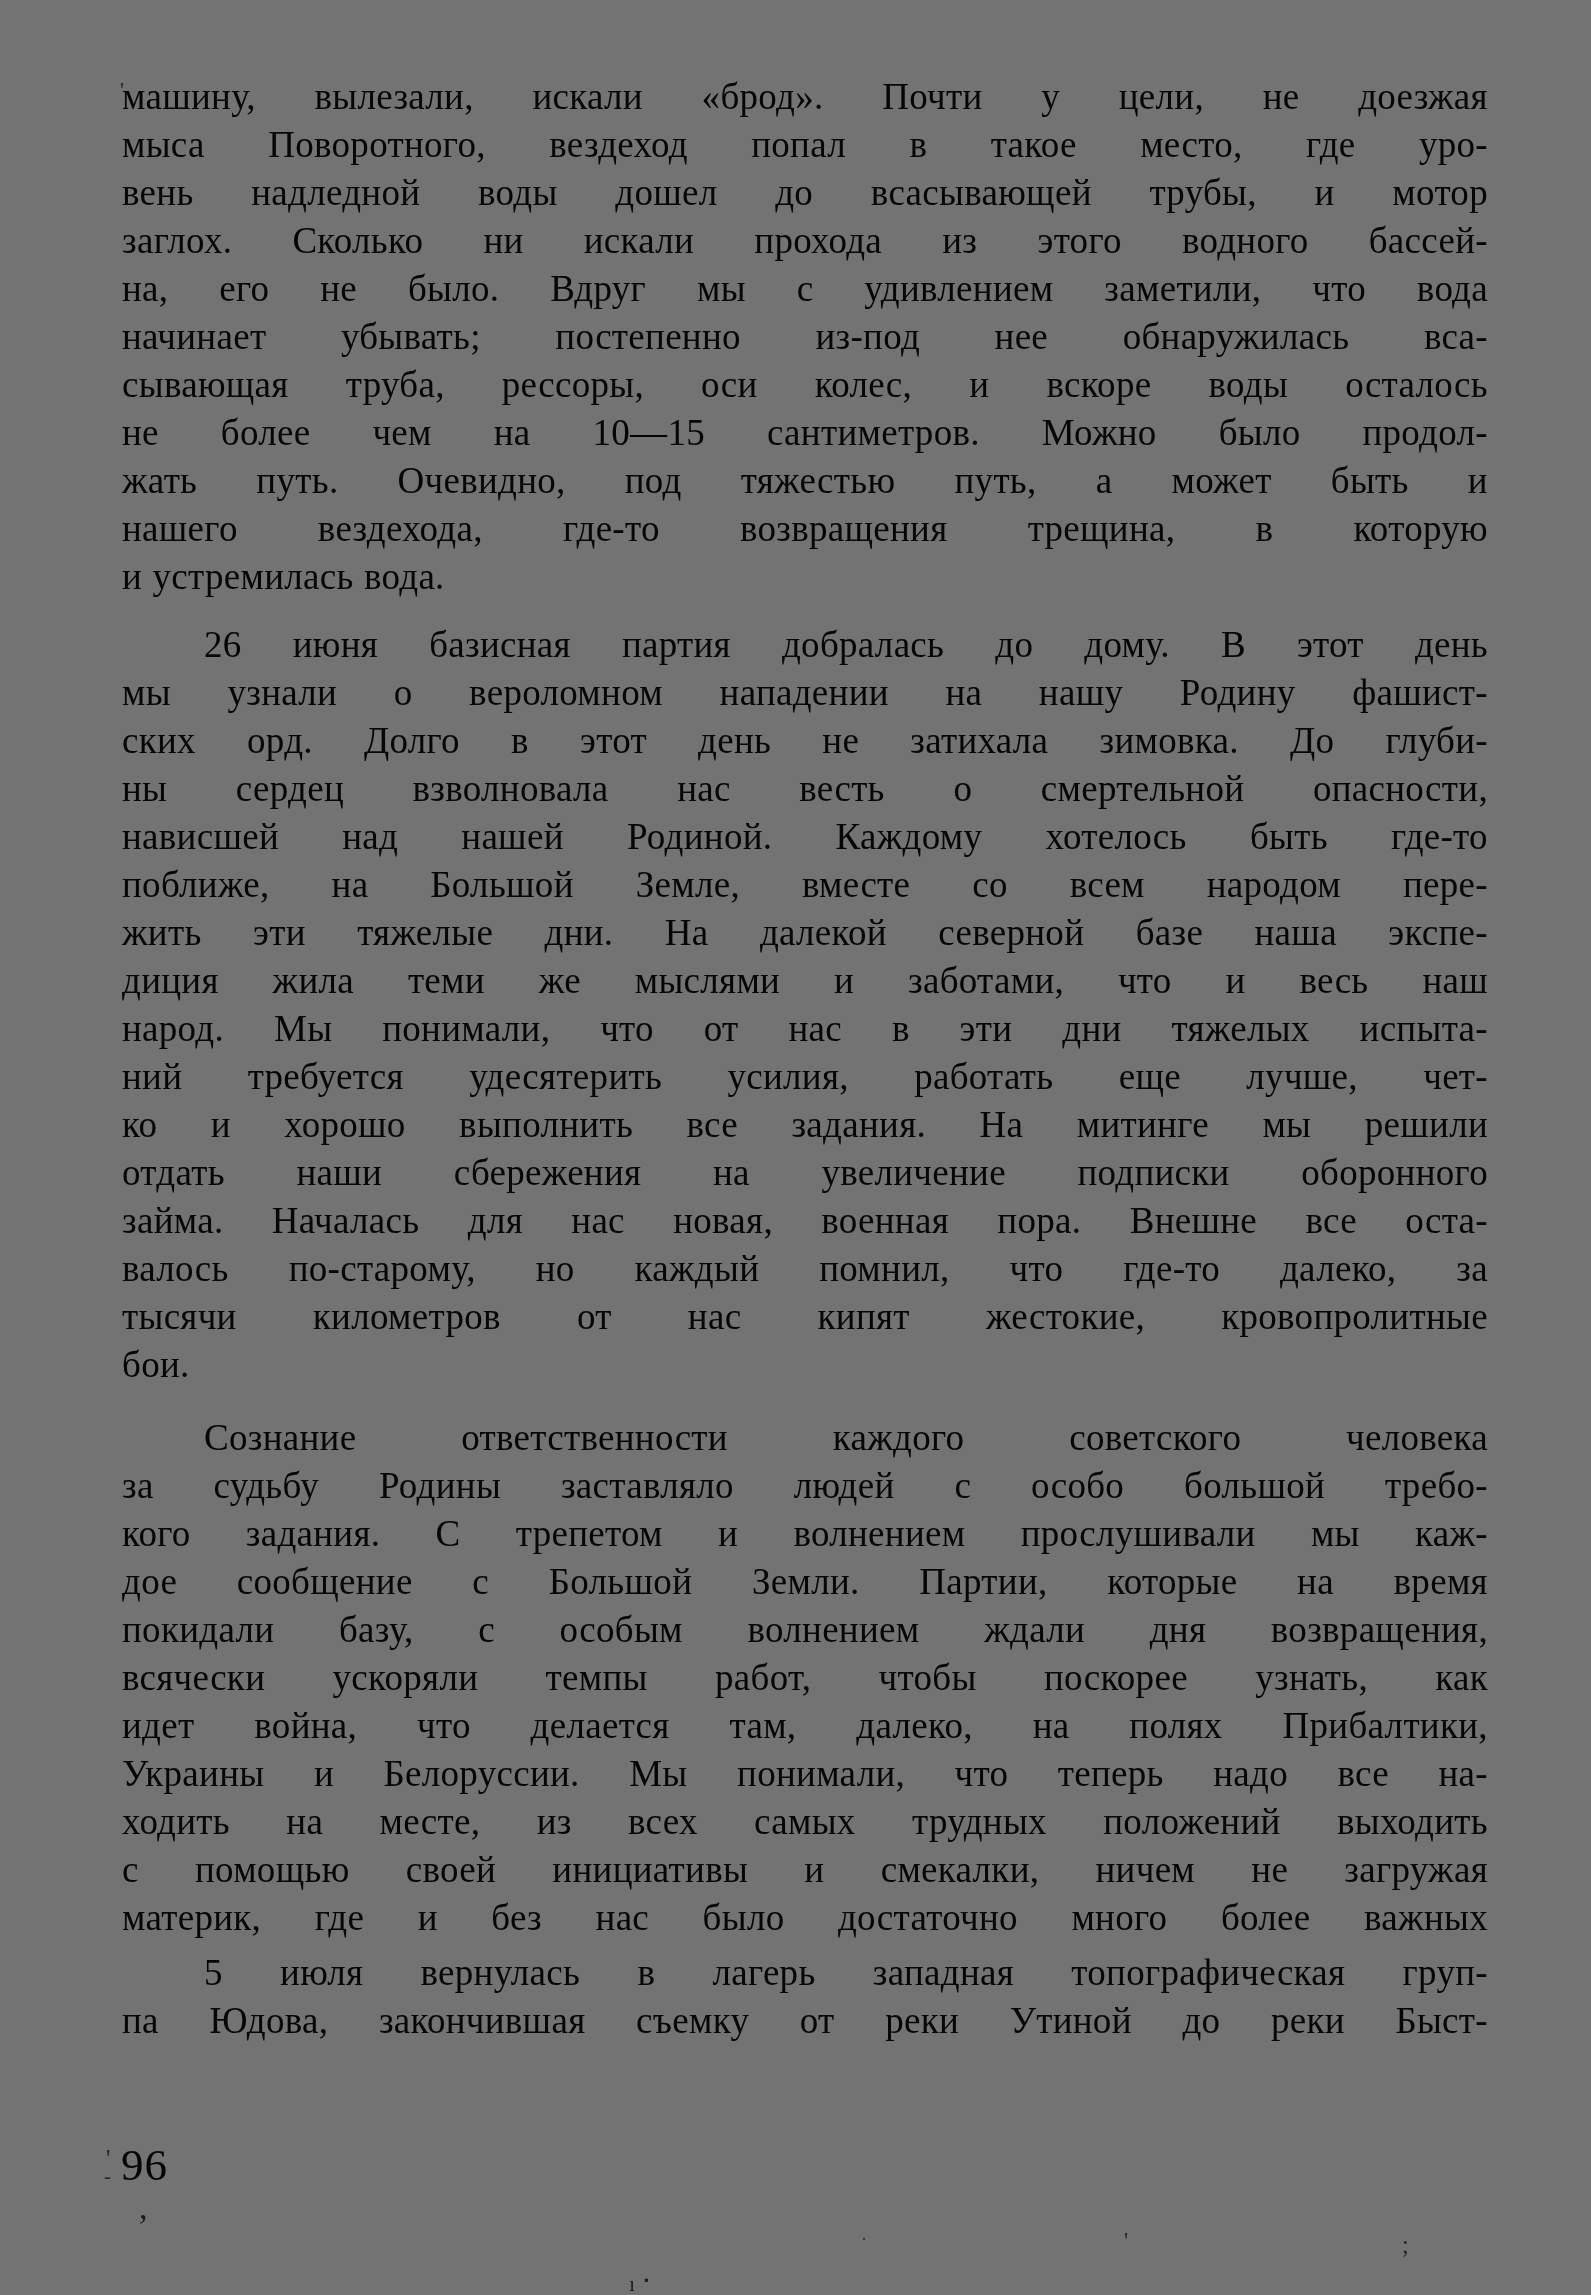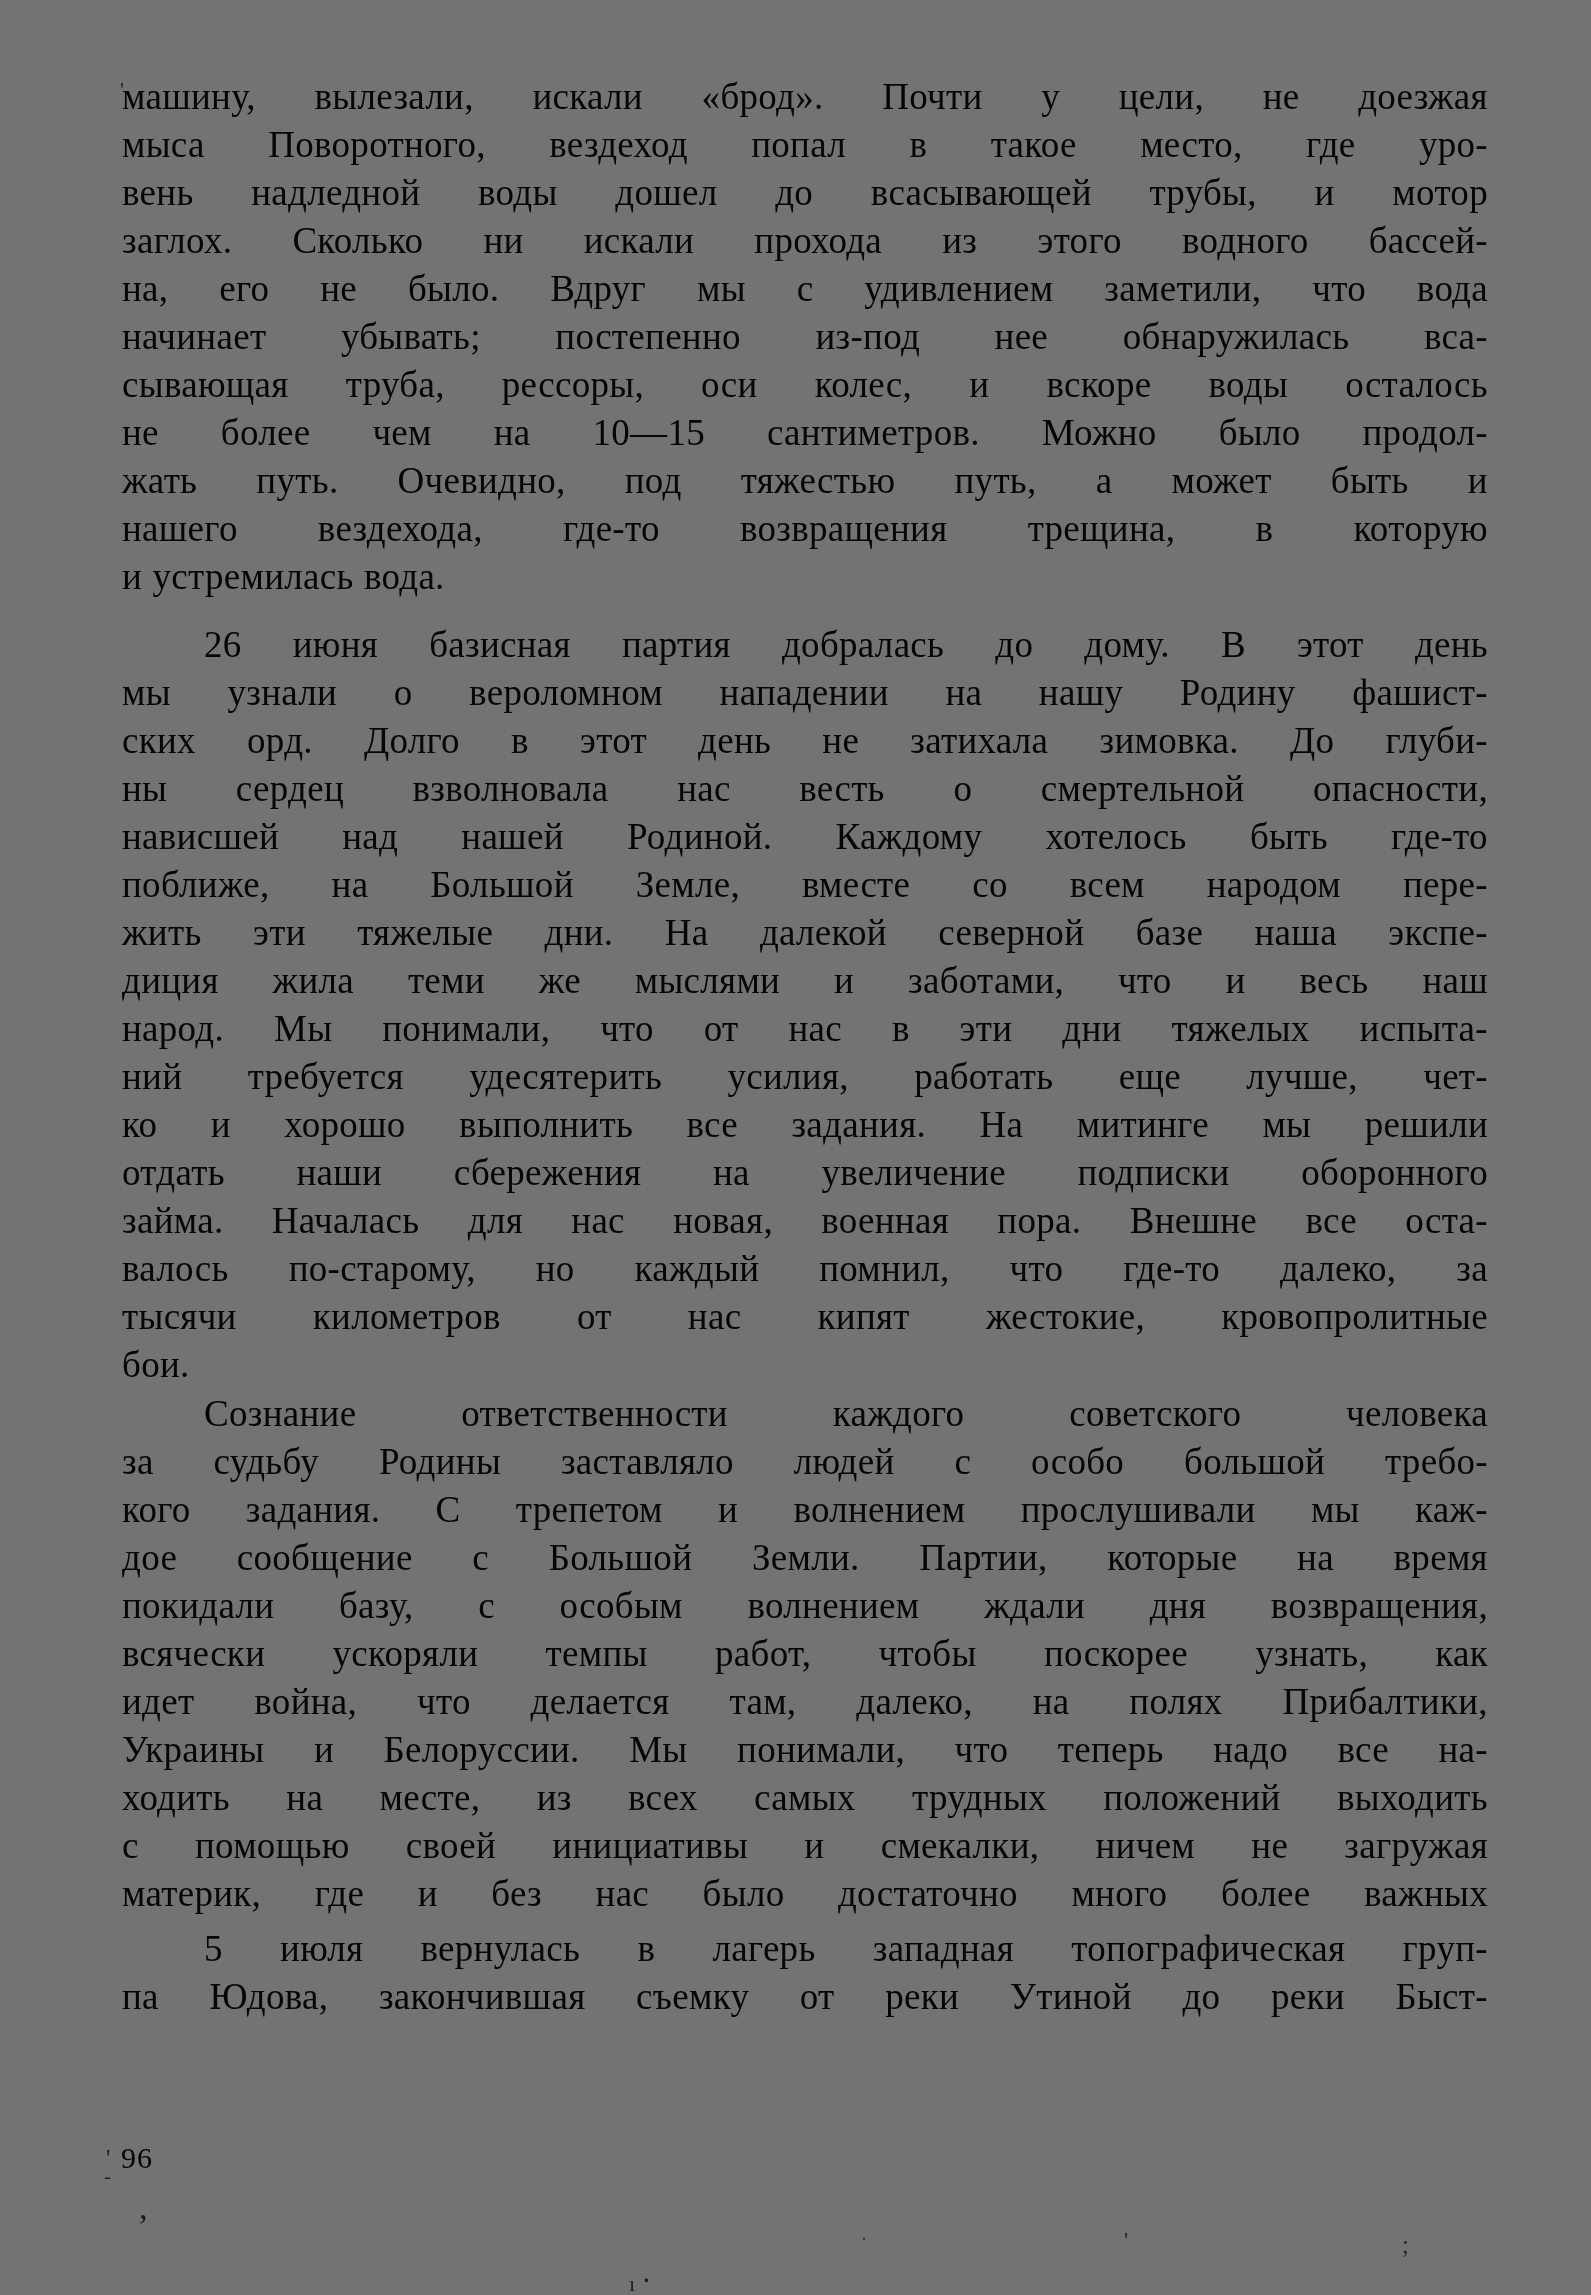--- a/index.html
+++ b/index.html
@@ -24,39 +24,39 @@
     position: absolute;
     left: 122px;
     top: 73px;
     width: 1366px;
     font-size: 37px;
     line-height: 48px;
     letter-spacing: 0.3px;
   }
   .paragraph { margin: 0; }
   .paragraph.p2 { margin-top: 19.6px; }
-  .paragraph.p3 { margin-top: 1px; }
+  .paragraph.p3 { margin-top: 25px; }
   .paragraph.p4 { margin-top: 7.4px; }
   .line {
     display: flex;
     justify-content: space-between;
     box-sizing: border-box;
     width: 100%;
     white-space: nowrap;
   }
   .line.indented { padding-left: 82px; }
   .line.ragged {
     justify-content: flex-start;
     column-gap: 0.28em;
   }
   .page-number {
     position: absolute;
     left: 121px;
     top: 2143px;
-    font-size: 30px;
+    font-size: 45px;
     line-height: 1;
     letter-spacing: 1.1px;
   }
   .artifact-layer {
     position: absolute;
     inset: 0;
     pointer-events: none;
   }
   .artifact-layer span {
     position: absolute;

